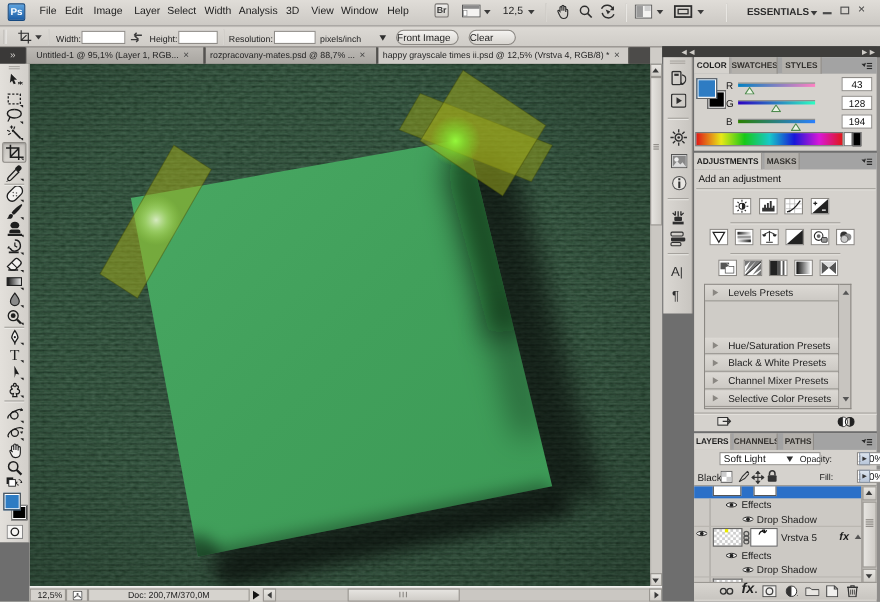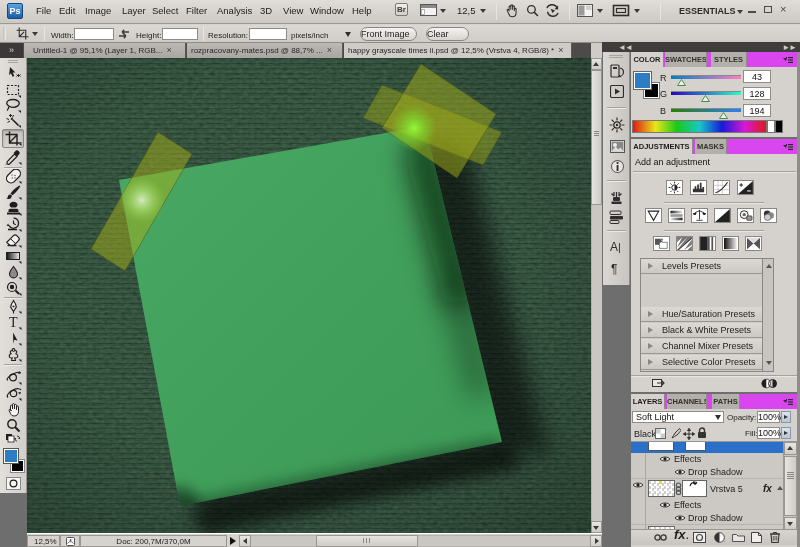--- a/index.html
+++ b/index.html
@@ -48,29 +48,29 @@
 
 
 .sb { background:#d6d3ce; }
 
 
 #rightbg { position:absolute; left:602px; top:42px; width:198px; height:505px; background:#6e6e6e; }
 #dockhdr { position:absolute; left:602px; top:42px; width:198px; height:10px; background:#3e3d3b; }
 #dock { position:absolute; left:603px; top:52px; width:27px; height:233px;
   background:linear-gradient(90deg,#dbd8d3,#c8c5c0); border-right:1px solid #8f8c88; }
 .panel { position:absolute; left:631px; width:166px; background:#d5d2cd; }
-.ptabs { position:relative; height:15px; background:#d946ef; }
+.ptabs { position:relative; height:15px; background:#a3a3a3; }
 .ptab { position:absolute; top:0; height:15px; font-size:7.5px; font-weight:bold; overflow:hidden;
   color:#33312e; text-align:center; line-height:16px; background:#b3b0ab;
   border-right:1px solid #8f8c88; }
 .ptab.on { background:#d5d2cd; color:#1c1c1c; }
 .pmenu { position:absolute; right:4px; top:5px; width:10px; height:6px; }
 .small { font-size:9px; color:#1c1c1c; }
 .vbox { position:absolute; background:#fff; border:1px solid #8f8c88; font-size:9px;
-  color:#111; }
+  color:#111;margin-left:22px; }
 .atile { position:absolute; width:17px; height:15px; background:#fff;
   border:1px solid #8a8782; }
 .preset { position:absolute; left:10px; width:121px; height:15px;
   background:linear-gradient(#dcd9d4,#ccc9c4); border-bottom:1px solid #9a9792;
   font-size:9px; color:#222; line-height:15px; padding-left:21px; }
 .preset::before { content:""; position:absolute; left:7px; top:4px; width:0; height:0;
   border-top:3.5px solid transparent; border-bottom:3.5px solid transparent;
   border-left:5px solid #8a8782; }
 .eye { position:absolute; width:10px; height:8px; }
 .lrow { position:absolute; left:0; width:152px; font-size:9px; color:#1c1c1c; }
@@ -79,21 +79,21 @@
 <body>
 <div id="app">
 
   <div id="menubar">
     <div id="pslogo">Ps</div>
     <span class="menu" style="left:36px">File</span>
     <span class="menu" style="left:59px">Edit</span>
     <span class="menu" style="left:85px">Image</span>
     <span class="menu" style="left:122px">Layer</span>
     <span class="menu" style="left:152px">Select</span>
-    <span class="menu" style="left:186px">Filter</span>
+    <span class="menu" style="left:186px">Width</span>
     <span class="menu" style="left:217px">Analysis</span>
     <span class="menu" style="left:260px">3D</span>
     <span class="menu" style="left:283px">View</span>
     <span class="menu" style="left:310px">Window</span>
     <span class="menu" style="left:352px">Help</span>
 
     <div class="abs" style="left:395px;top:3px;width:13px;height:13px;border:1px solid #7a7774;border-radius:2px;background:linear-gradient(#efeeec,#d2cfca);font-size:8px;font-weight:bold;color:#3a3a3a;text-align:center;line-height:12px">Br</div>
     <svg class="abs" style="left:420px;top:4px" width="17" height="12" viewBox="0 0 17 12">
       <rect x="0.5" y="0.5" width="16" height="11" fill="#f4f3f1" stroke="#555"></rect>
       <rect x="1" y="1" width="15" height="3" fill="#8a8a8a"></rect>

